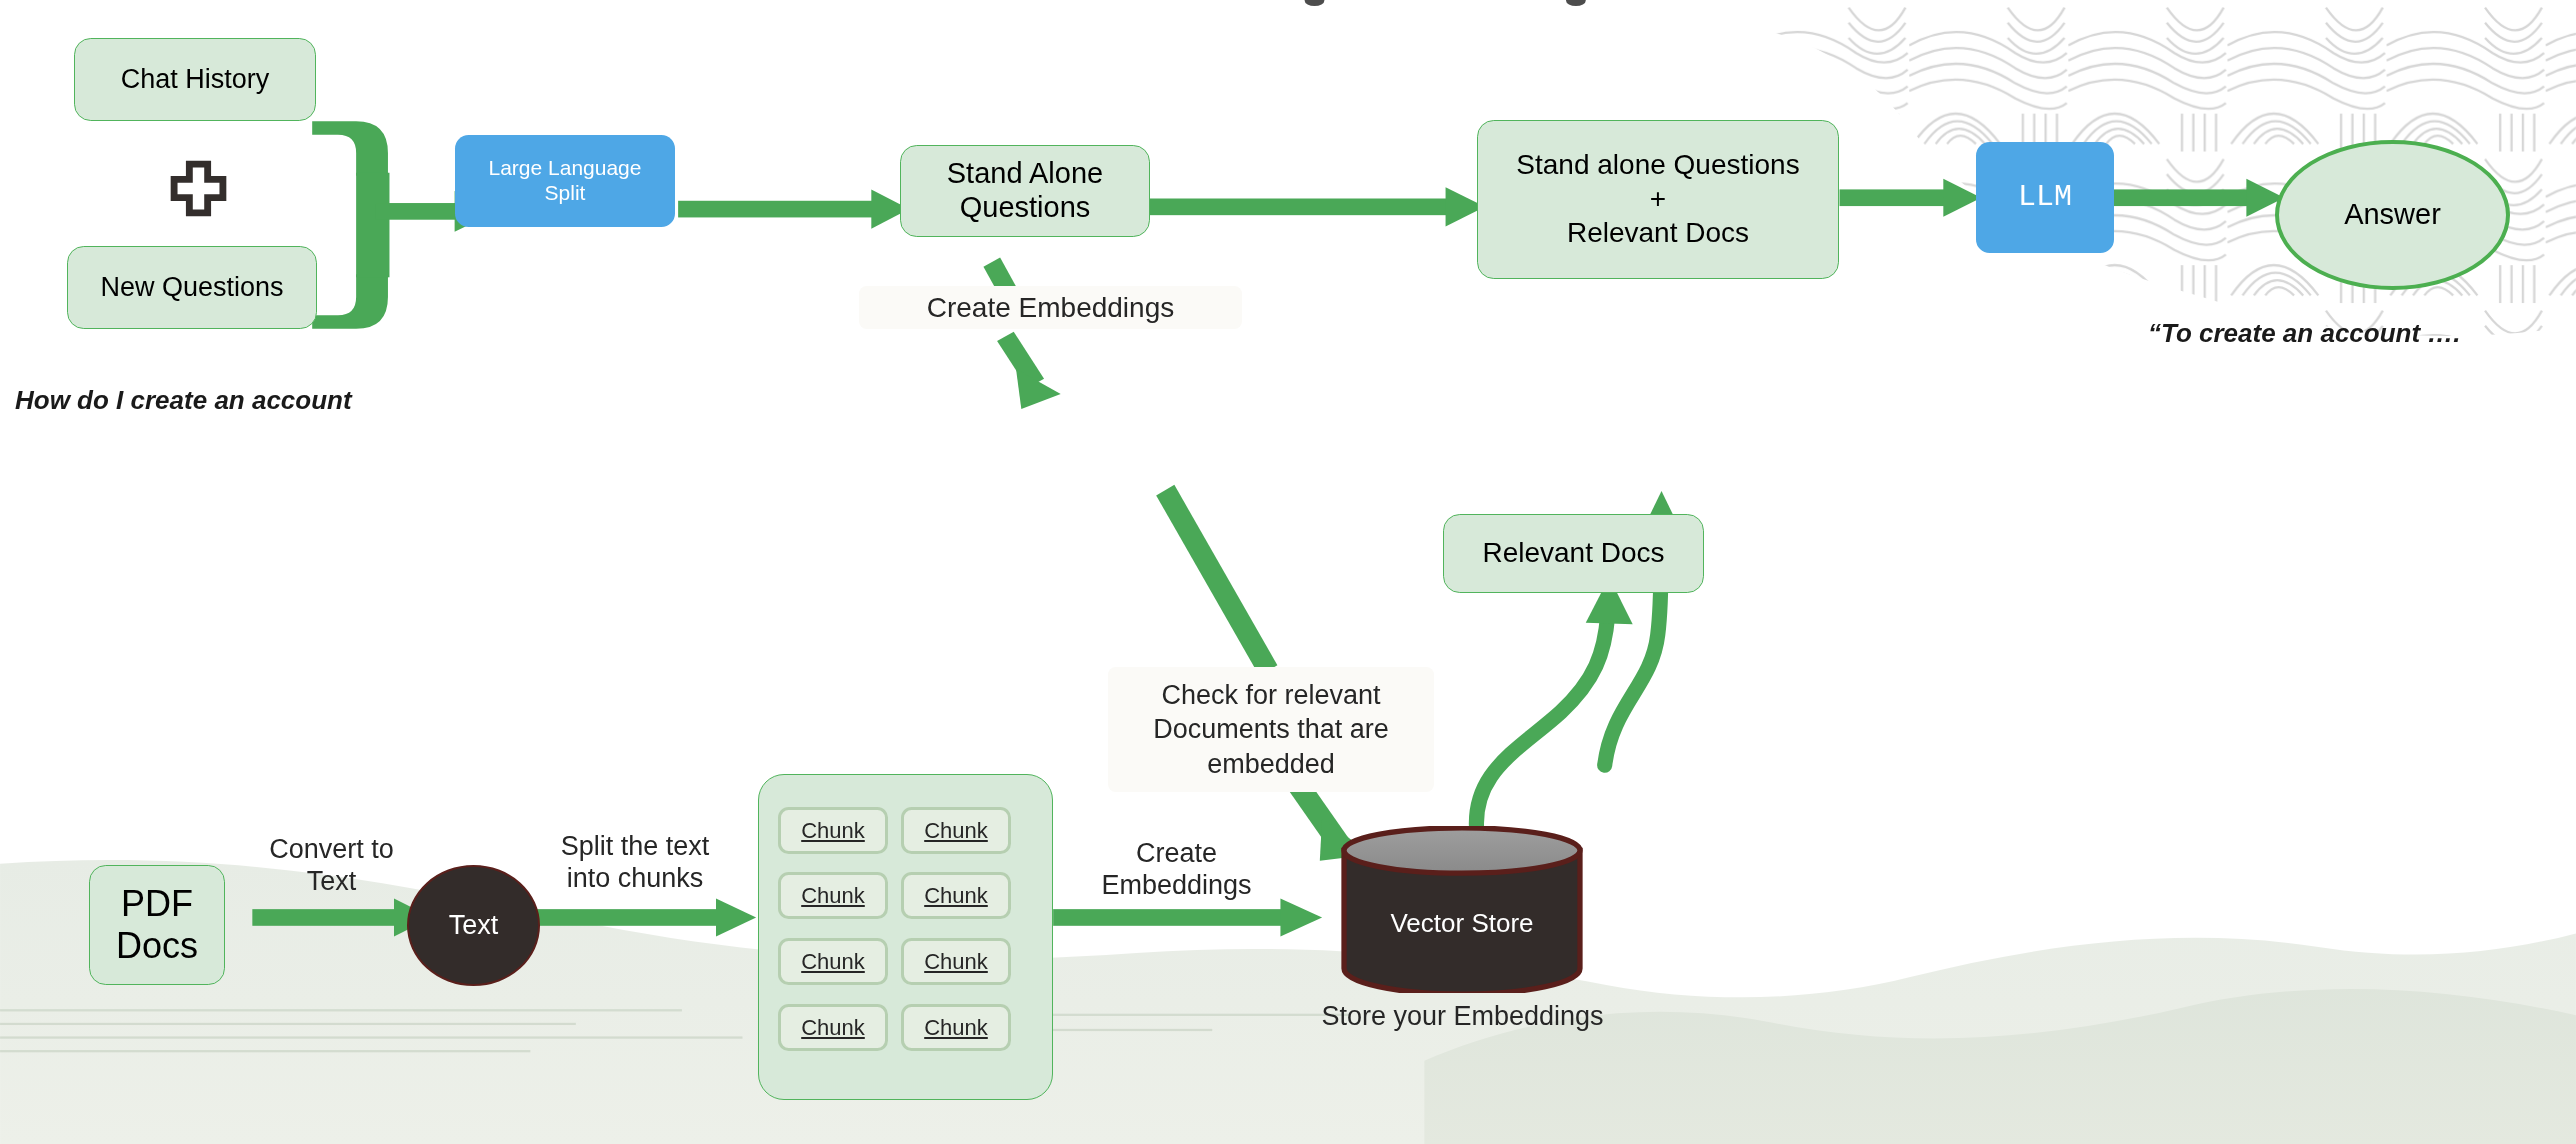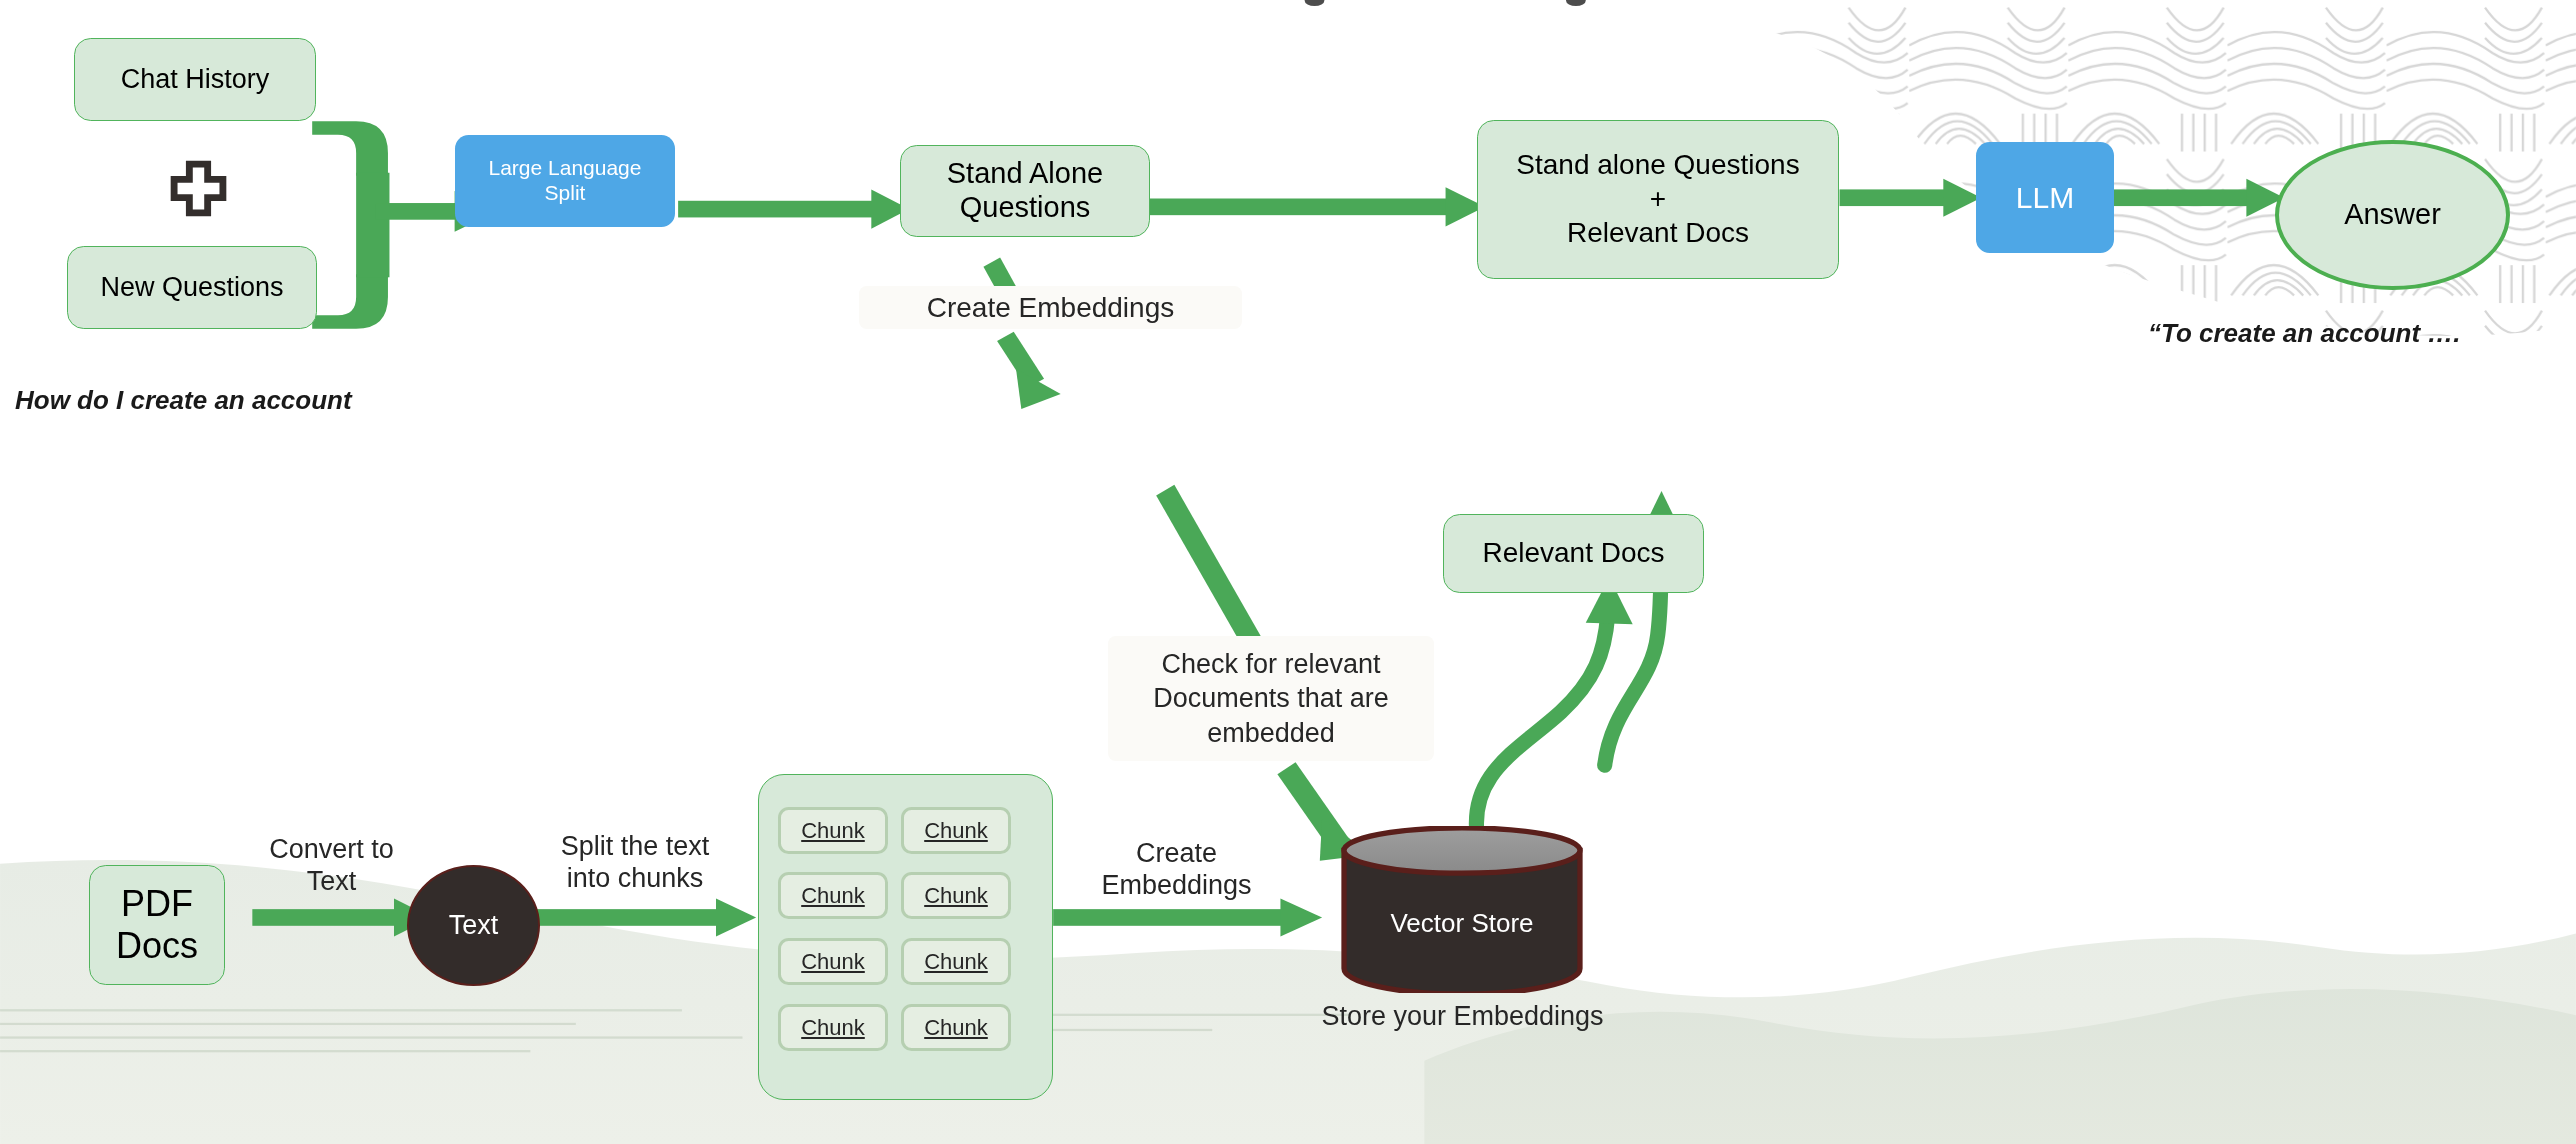--- a/index.html
+++ b/index.html
@@ -254,29 +254,29 @@
     <span>Large Language Split</span>
   </div>
 
   <div class="node node-green" style="left:900px; top:145px; width:250px; height:92px; font-size:29px; padding:0 13.6px;">
     <span>Stand Alone Questions</span>
   </div>
 
   <div class="label label-boxed" style="left:859px; top:286px; width:383px; font-size:28px;">Create Embeddings</div>
 
 
-  <div class="label label-boxed" style="left:1108px; top:636px; width:326px; font-size:27px; line-height:1.28; padding:10.6px 13.6px;">Check for relevant Documents that are embedded</div>
+  <div class="label label-boxed" style="left:1108px; top:667px; width:326px; font-size:27px; line-height:1.28; padding:10.6px 13.6px;">Check for relevant Documents that are embedded</div>
 
   <div class="node node-green" style="left:1477px; top:120px; width:362px; height:159px; font-size:28px; flex-direction:column; gap:1.5px;">
     <span>Stand alone Questions</span>
     <span>+</span>
     <span>Relevant Docs</span>
   </div>
 
-  <div class="node node-blue" style="left:1976px; top:142px; width:138px; height:111px; font-size:30px;">
+  <div class="node node-blue" style="left:1976px; top:142px; width:138px; height:111px; font-size:30px;font-family:Liberation Mono, monospace;">
     <span>LLM</span>
   </div>
 
   <div class="node node-ellipse" style="left:2275px; top:140px; width:235px; height:150px; font-size:29px;">
     <span>Answer</span>
   </div>
 
   <div class="label label-italic" style="left:2148px; top:318px; width:492px; text-align:left; font-size:26px;">“To create an account ….</div>
 
   <div class="node node-green" style="left:1443px; top:514px; width:261px; height:79px; font-size:28px;">

